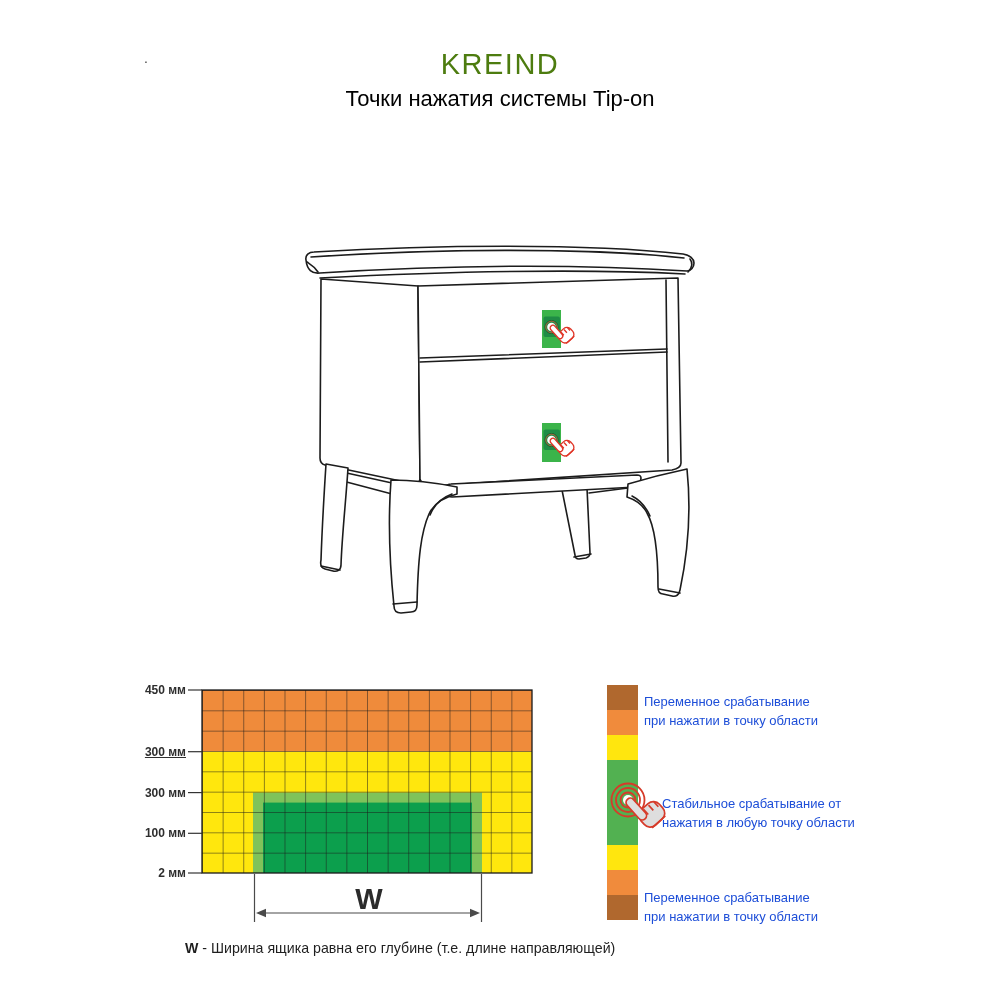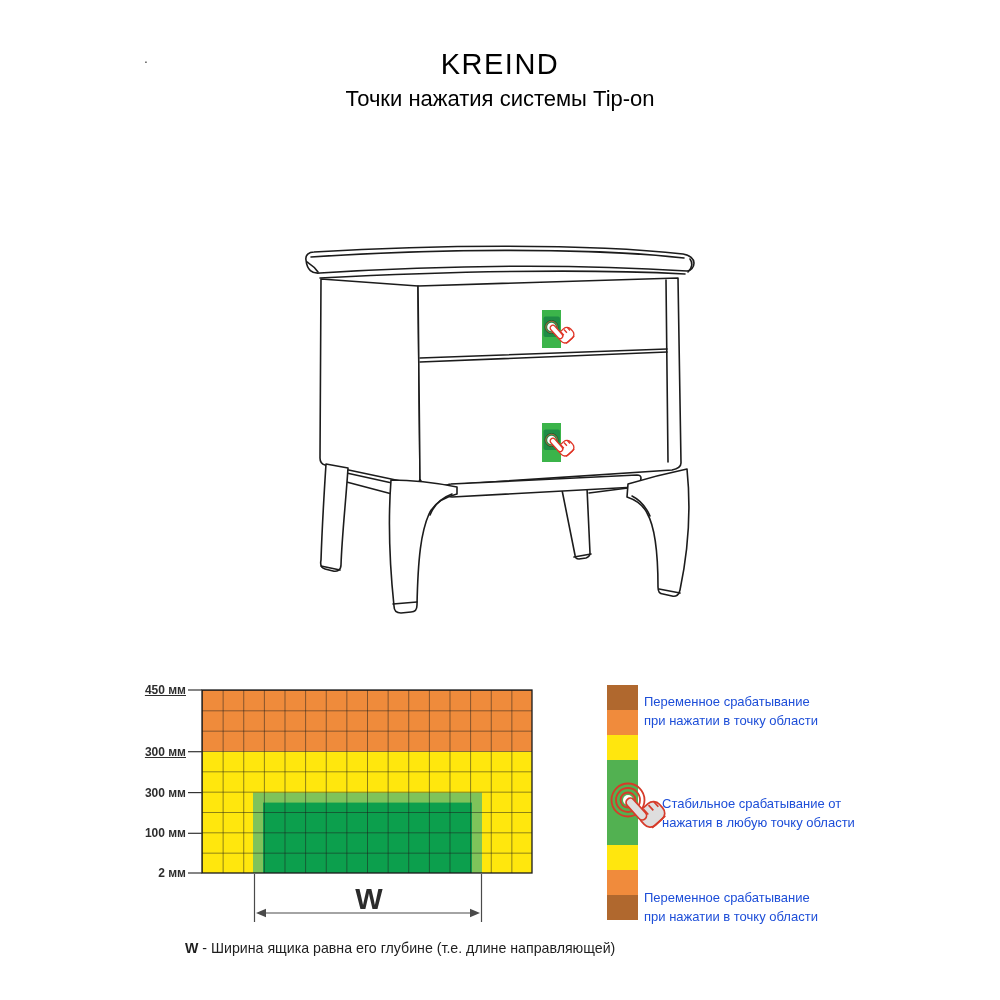--- a/index.html
+++ b/index.html
@@ -1,25 +1,25 @@
 <!DOCTYPE html>
 <html><head>
 <meta charset="utf-8">
 <style>
   html,body{margin:0;padding:0;background:#fff;}
   .canvas{position:relative;width:1000px;height:1000px;background:#fff;overflow:hidden;
           font-family:"Liberation Sans","DejaVu Sans",sans-serif;color:#1d1d1d;}
   svg.layer{position:absolute;left:0;top:0;width:1000px;height:1000px;z-index:1;}
   .txt{position:absolute;z-index:2;}
   .stray{left:144px;top:50px;font-size:14px;color:#444;}
-  .brand{left:0;top:48px;width:1000px;text-align:center;font-size:29px;letter-spacing:1.5px;color:#000000;}
+  .brand{left:0;top:48px;width:1000px;text-align:center;font-size:29px;letter-spacing:1.5px;color:#4d7c0f;}
   .subtitle{left:0;top:86px;width:1000px;text-align:center;font-size:22px;color:#000000;}
   .para{left:262px;top:134px;width:470px;font-size:20.5px;line-height:30px;color:#1c1c1c;}
   .tick{width:60px;left:126px;text-align:right;font-size:12px;font-weight:bold;color:#2e2e2e;white-space:nowrap;}
-  .tick-450{top:683px;text-decoration:underline;} .tick-300{top:745px;text-decoration:underline;} .tick-200{top:786px;} .tick-100{top:826px;} .tick-0{top:866px;}
+  .tick-450{top:683px;} .tick-300{top:745px;text-decoration:underline;} .tick-200{top:786px;} .tick-100{top:826px;} .tick-0{top:866px;}
   .legend-entry{font-size:13px;line-height:19px;color:#1d4ed8;white-space:nowrap;}
   .le-1{left:644px;top:692px;} .le-2{left:662px;top:794px;} .le-3{left:644px;top:888px;}
   .wlabel{left:338px;top:883px;width:62px;text-align:center;font-size:29px;font-weight:bold;color:#2b2b2b;}
   .note{left:185px;top:932px;font-size:14.2px;color:#1f1f1f;white-space:nowrap;margin-top:8px;}
   .note b{font-weight:bold;}
 </style>
 </head>
 <body>
 
 <div class="canvas">

